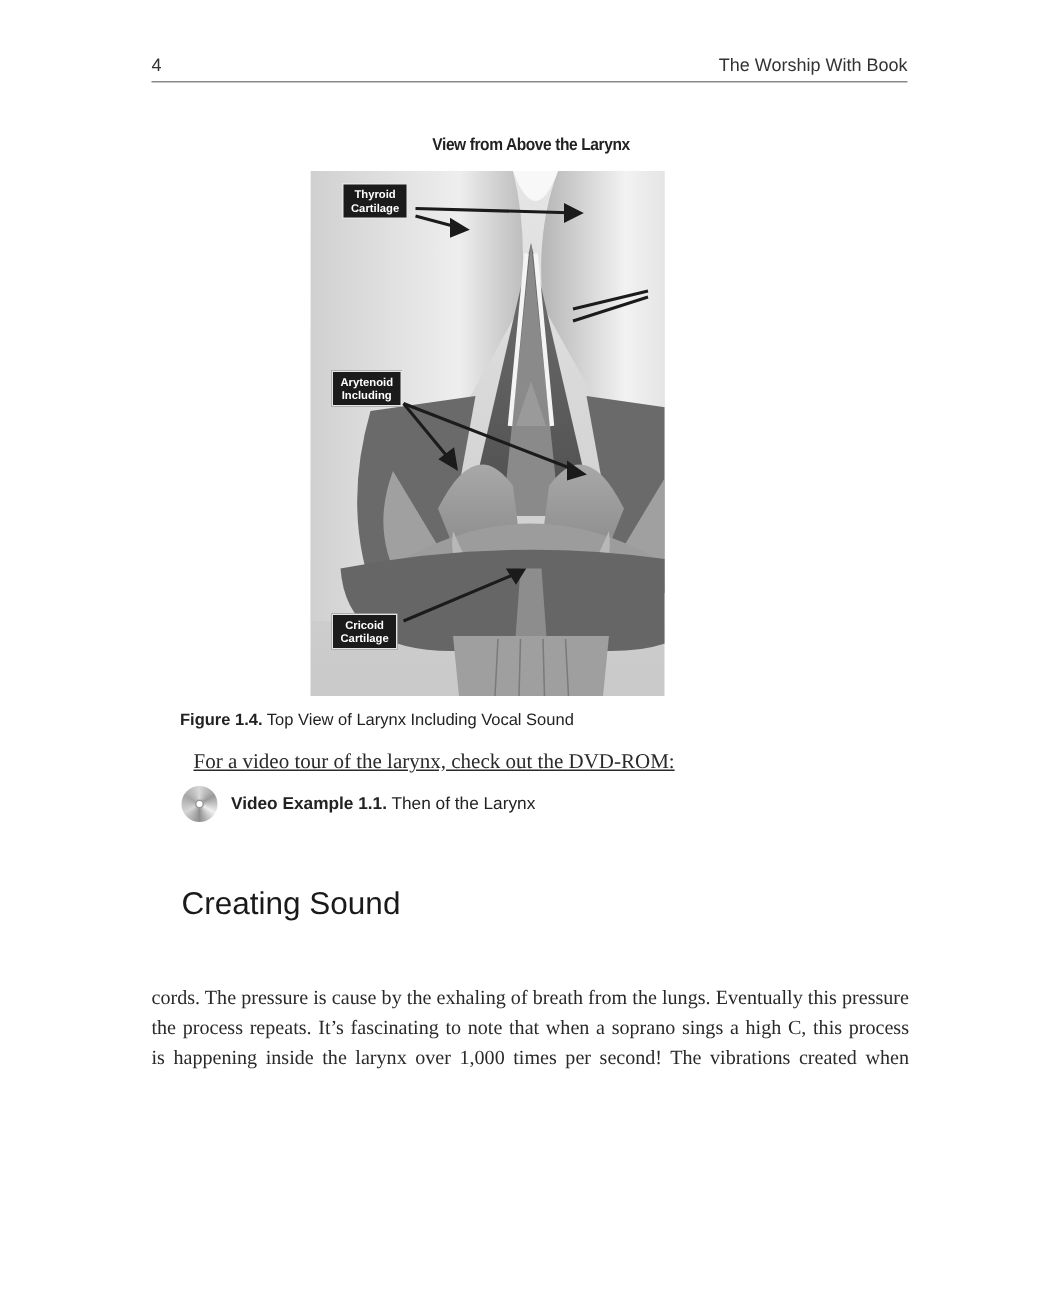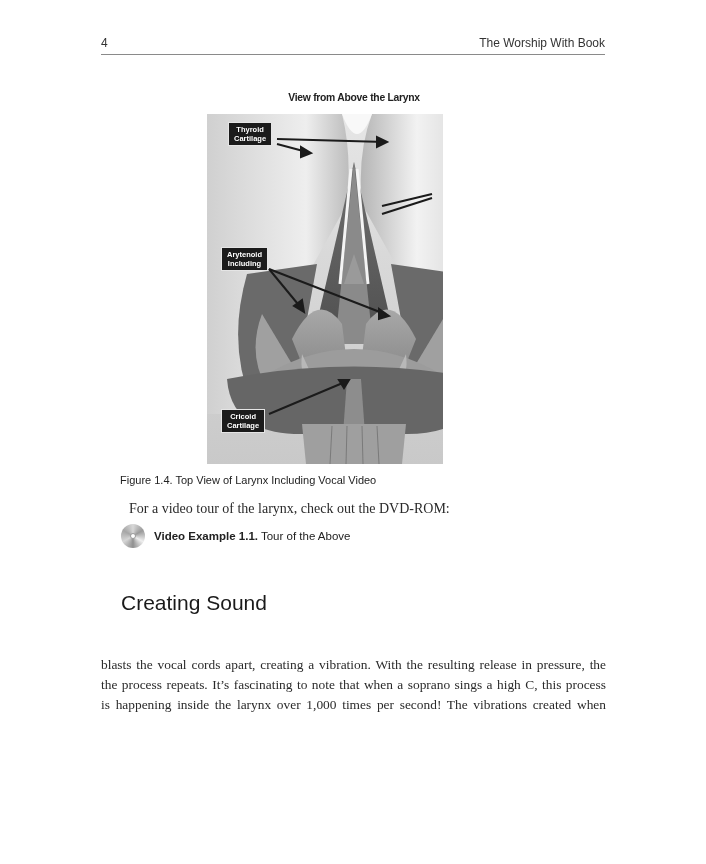--- a/index.html
+++ b/index.html
@@ -40,25 +40,25 @@
       text-align: center;
       padding: 2px 5px;
       border: 1px solid #e5e5e5;
       white-space: pre-line;
     }
 
     .figure-caption {
       position: absolute; left: 120px; top: 474px;
       font-family: "Liberation Sans", sans-serif; font-size: 11px; color: #222;
     }
-    .figure-caption b { font-weight: normal; }
+    .figure-caption b { font-weight: bold; }
 
     .dvd-intro {
       position: absolute; left: 129px; top: 501px;
-      font-family: "Liberation Serif", serif; font-size: 14px; color: #2a2a2a;
+      font-family: "Liberation Serif", serif; font-size: 14px; color: #2a2a2a; text-decoration: underline;
     }
     .video-example {
       position: absolute; left: 121px; top: 524px; height: 24px;
       display: flex; align-items: center;
     }
     .disc {
       width: 24px; height: 24px; border-radius: 50%;
       background: conic-gradient(#d8d8d8, #9a9a9a, #efefef, #8f8f8f, #d6d6d6, #a6a6a6, #d8d8d8);
       position: relative; margin-right: 9px;
     }
@@ -173,31 +173,31 @@
 Cartilage</div>
   <div class="callout" style="left:218px; top:69px;margin-left:44px;">Vocal
 Cords</div>
   <div class="callout" style="left:14px; top:133px;">Arytenoid
 Including</div>
   <div class="callout" style="left:14px; top:295px;text-align:center;">Cricoid
 Cartilage</div>
 </div>
 
 <div class="figure-caption">
-  <b>Figure 1.4.</b><span> Top View of Larynx Including Vocal Video</span>
+  <b>Figure 1.4.</b><span> Top View of Larynx Including Vocal Sound</span>
 </div>
 
 <div class="dvd-intro">For a video tour of the larynx, check out the DVD-ROM:</div>
 
 <div class="video-example">
   <div class="disc"></div>
   <div class="video-text">
-    <b>Video Example 1.1.</b><span> Tour of the Above</span>
+    <b>Video Example 1.1.</b><span> Then of the Larynx</span>
   </div>
 </div>
 
 <h2 class="section-heading">Creating Sound</h2>
 
 <p class="body-para">
-  <span class="line">blasts the vocal cords apart, creating a vibration. With the resulting release in pressure, the</span>
+  <span class="line">cords. The pressure is cause by the exhaling of breath from the lungs. Eventually this pressure</span>
   <span class="line">the process repeats. It’s fascinating to note that when a soprano sings a high C, this process</span>
   <span class="line">is happening inside the larynx over 1,000 times per second! The vibrations created when</span>
 </p>
 
 </body></html>

